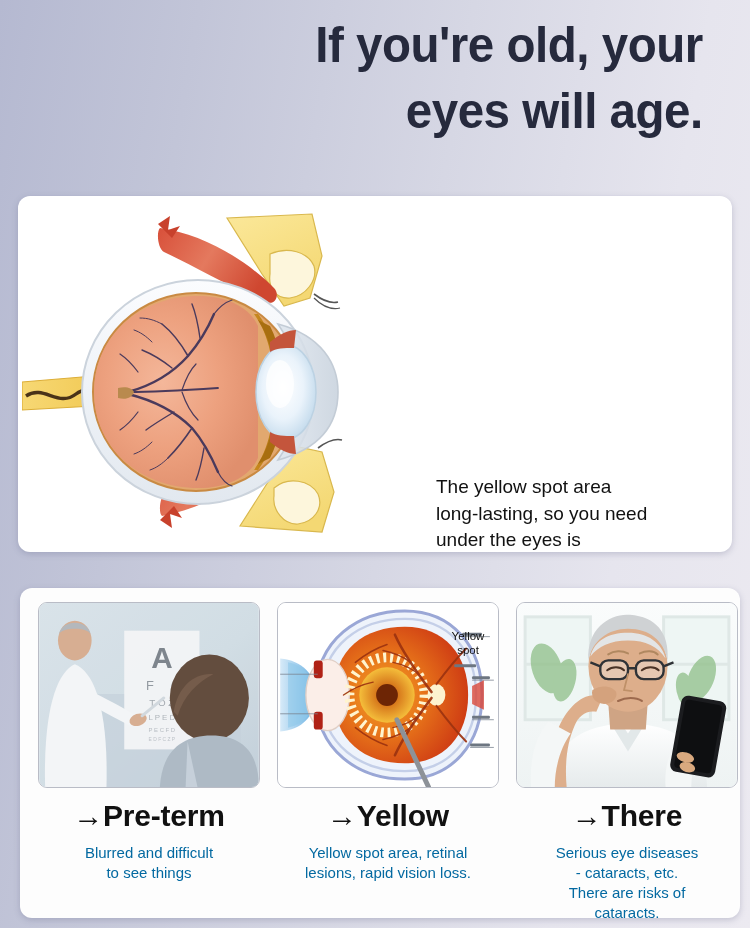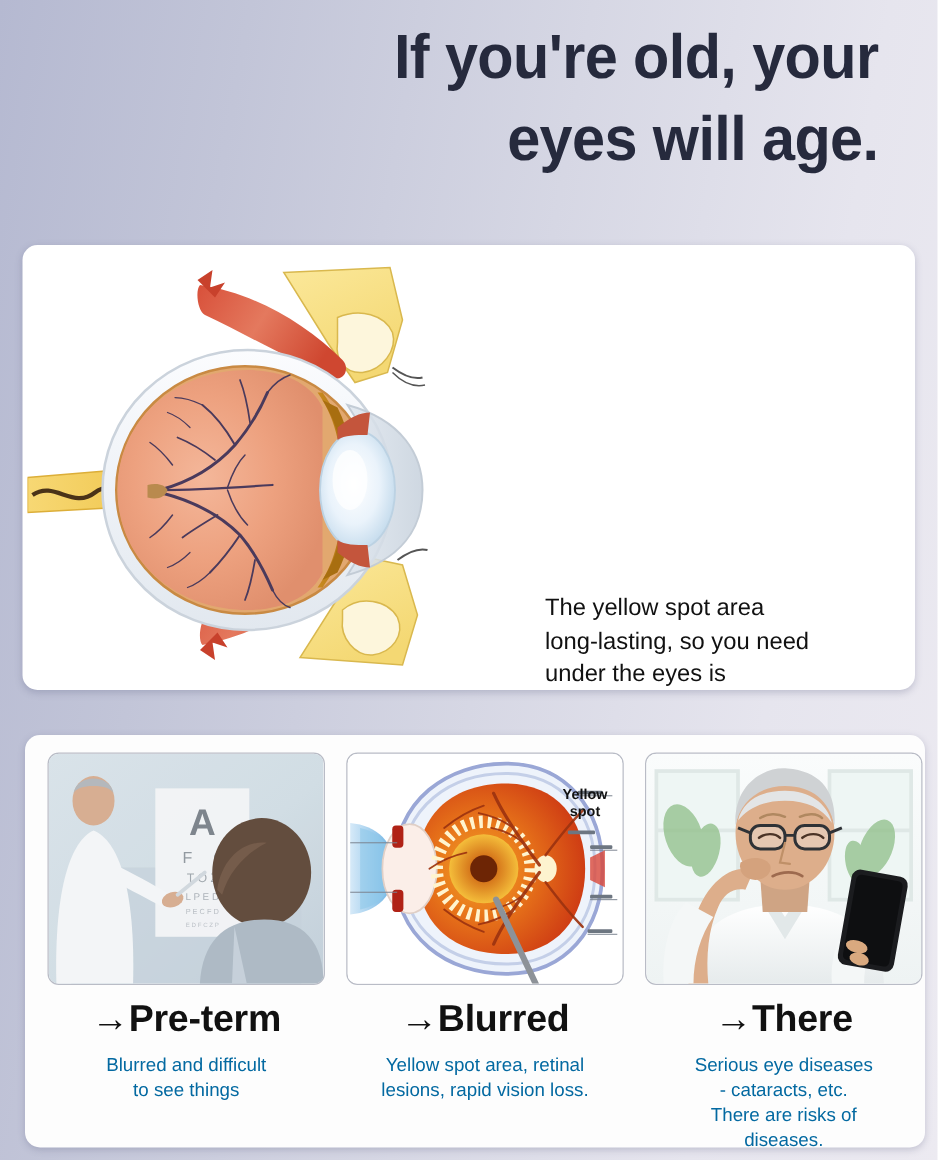--- a/index.html
+++ b/index.html
@@ -49,21 +49,21 @@
   .case-title {
     margin-top:11px; font-size:30px; font-weight:bold; color:#111;
     white-space:nowrap; letter-spacing:-0.2px;
   }
   .case-caption {
     margin-top:10px; font-size:15px; line-height:20px; color:#0369a1; text-align:center;
   }
   .yellow-spot-label {
     position:absolute; right:4px; top:26px; width:52px;
     font-size:11.5px; line-height:14px; color:#111; text-align:center;
-    font-weight:bold;
+    font-weight:normal;
   }
 </style>
 </head>
 <body>
 
 <div class="header">
   <h1>
     <span>If you're old, your</span><br>
     <span>eyes will age.</span>
   </h1>
@@ -301,21 +301,21 @@
             <rect x="178" y="62" width="22" height="3" rx="1"></rect>
           </g>
 
           <path d="M196 84 L208 78 L208 108 L196 102 Z" fill="#d9473a" opacity="0.8"></path>
         </svg>
         <div class="yellow-spot-label">
           <span>Yellow</span><br>
           <span>spot</span>
         </div>
       </div>
-      <div class="case-title">→Blurred</div>
+      <div class="case-title">→Yellow</div>
       <div class="case-caption">
         <span>Yellow spot area, retinal</span><br>
         <span>lesions, rapid vision loss.</span>
       </div>
     </div>
 
     <div class="case">
       <div class="thumb">
         <svg viewBox="0 0 222 186" xmlns="http://www.w3.org/2000/svg">
           <defs>
@@ -385,18 +385,18 @@
             <ellipse cx="170" cy="156" rx="9" ry="5" transform="rotate(16 170 156)"></ellipse>
             <ellipse cx="172" cy="166" rx="8" ry="5" transform="rotate(16 172 166)"></ellipse>
           </g>
         </svg>
       </div>
       <div class="case-title">→There</div>
       <div class="case-caption">
         <span>Serious eye diseases</span><br>
         <span>- cataracts, etc.</span><br>
         <span>There are risks of</span><br>
-        <span>diseases.</span>
+        <span>cataracts.</span>
       </div>
     </div>
 
   </div>
 </div>
 
 </body></html>

